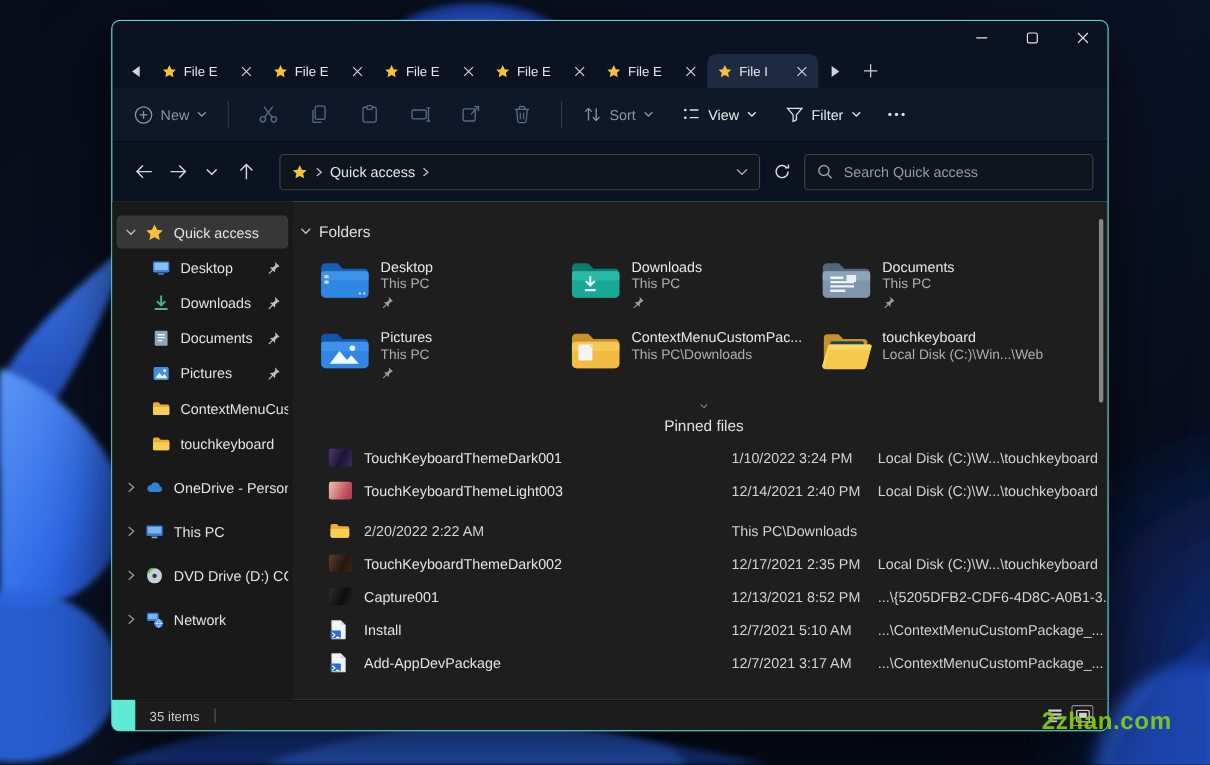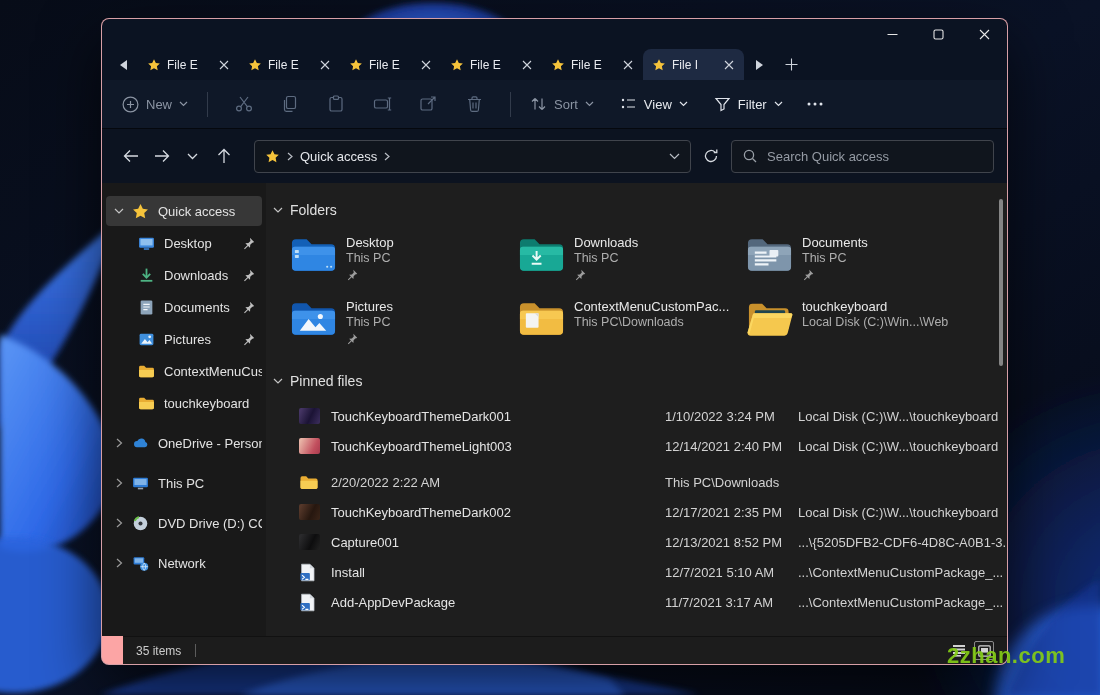--- a/index.html
+++ b/index.html
@@ -2,21 +2,21 @@
 <html><head>
 <meta charset="utf-8">
 <style>
   * { margin:0; padding:0; box-sizing:border-box; }
   html,body { width:1100px; height:695px; overflow:hidden; background:#050a14; font-family:"Liberation Sans",sans-serif; }
   .desktop { position:relative; width:1100px; height:695px; overflow:hidden; }
   .wallpaper { position:absolute; left:0; top:0; }
   .watermark { position:absolute; left:947px; top:643px; font-size:22px; font-weight:bold; color:#84cc16; letter-spacing:0.5px; z-index:50; opacity:.92; }
 
   .window { position:absolute; left:101px; top:18px; width:907px; height:647px; border-radius:8px; overflow:hidden;
-    display:flex; flex-direction:column; background:#fca5a5; border:1px solid rgba(130,145,170,.30); box-shadow:0 22px 60px rgba(0,0,0,.65); z-index:5;justify-content:flex-end; }
+    display:flex; flex-direction:column; background:#5eead4; border:1px solid rgba(130,145,170,.30); box-shadow:0 22px 60px rgba(0,0,0,.65); z-index:5;justify-content:flex-end; }
 
   
   .tabstrip { height:61px; background:#0b1322; position:relative; flex:none; }
   .caption { position:absolute; top:0; right:0; display:flex; height:30px; }
   .cap-btn { width:46px; height:30px; display:flex; align-items:center; justify-content:center; }
   .tabs-row { position:absolute; left:6px; bottom:0; display:flex; align-items:flex-end; }
   .tab-scroll { width:30px; height:31px; display:flex; align-items:center; justify-content:center; }
   .tab { width:101px; height:31px; display:flex; align-items:center; padding:0 7px 0 9px; gap:6px; border-radius:8px 8px 0 0;
     color:#e7e9ee; font-size:12px; }
   .tab.active { background:#1e2a42; }
@@ -56,21 +56,21 @@
 
   .content { flex:1; position:relative; padding-top:13px; overflow:hidden; }
   .sec-head { display:flex; align-items:center; height:28px; padding-left:7px; gap:7px; color:#e0e0e0; font-size:14px; }
   .tiles { display:grid; grid-template-columns:228px 228px 228px; padding-left:24px; margin-top:10px; grid-auto-rows:56px; row-gap:8px; }
   .tile { display:flex; gap:9px; }
   .tile-ico { width:47px; height:42px; flex:none; }
   .tile-txt { display:flex; flex-direction:column; font-size:13px; color:#e8e8e8; line-height:15.5px; padding-top:1px; }
   .tile-sub { color:#aeaeae; font-size:12.5px; }
   .tile-pin { width:12px; height:12px; margin-top:3px; }
 
-  .sec-head.pinned { margin-top:13px; }
+  .sec-head.pinned { margin-top:13px;flex-direction:column; }
   .rows { margin-top:6px; }
   .file-row { display:grid; grid-template-columns:32px 334px 133px auto; align-items:center; height:30px; padding-left:33px;
     font-size:13px; color:#e4e4e4; }
   .f-date { color:#d2d2d2; }
   .f-path { color:#d2d2d2; white-space:nowrap; overflow:hidden; }
   .thumb { width:21px; height:16px; border-radius:2px; }
   .th-dark1 { background:linear-gradient(115deg,#453564 10%,#1b1335 55%,#3d2f5e); }
   .th-light3 { background:linear-gradient(115deg,#e8b4a6 10%,#c24f5e 70%,#a93b4e); }
   .th-dark2 { background:linear-gradient(115deg,#56382a 10%,#26170f 60%,#3a2418); }
   .th-cap { background:linear-gradient(115deg,#2a2a2c 10%,#0d0d0e 60%,#222); }
@@ -665,21 +665,21 @@
             <span class="f-path">...\ContextMenuCustomPackage_...</span>
           </div>
           <div class="file-row">
             <svg width="17" height="19" viewBox="0 0 14 16">
                 <path d="M2 1 h7 l3.5 3.5 V15 H2 Z" fill="#f2f4f6" stroke="#b9bfc6" stroke-width="0.6"></path>
                 <path d="M9 1 l3.5 3.5 H9 Z" fill="#d3d8dd"></path>
                 <rect x="1" y="8.5" width="8" height="6" rx="0.8" fill="#2f6fc2"></rect>
                 <path d="M2.4 10.2 l2 1.8 -2 1.8 M5.2 13.8 h2.6" stroke="#fff" stroke-width="0.9" fill="none"></path>
               </svg>
             <span class="f-name">Add-AppDevPackage</span>
-            <span class="f-date">11/7/2021 3:17 AM</span>
+            <span class="f-date">12/7/2021 3:17 AM</span>
             <span class="f-path">...\ContextMenuCustomPackage_...</span>
           </div>
         </div>
 
         <div class="scrollbar"></div>
       </div>
     </div>
 
     <div class="statusbar">
       <span>35 items</span>

